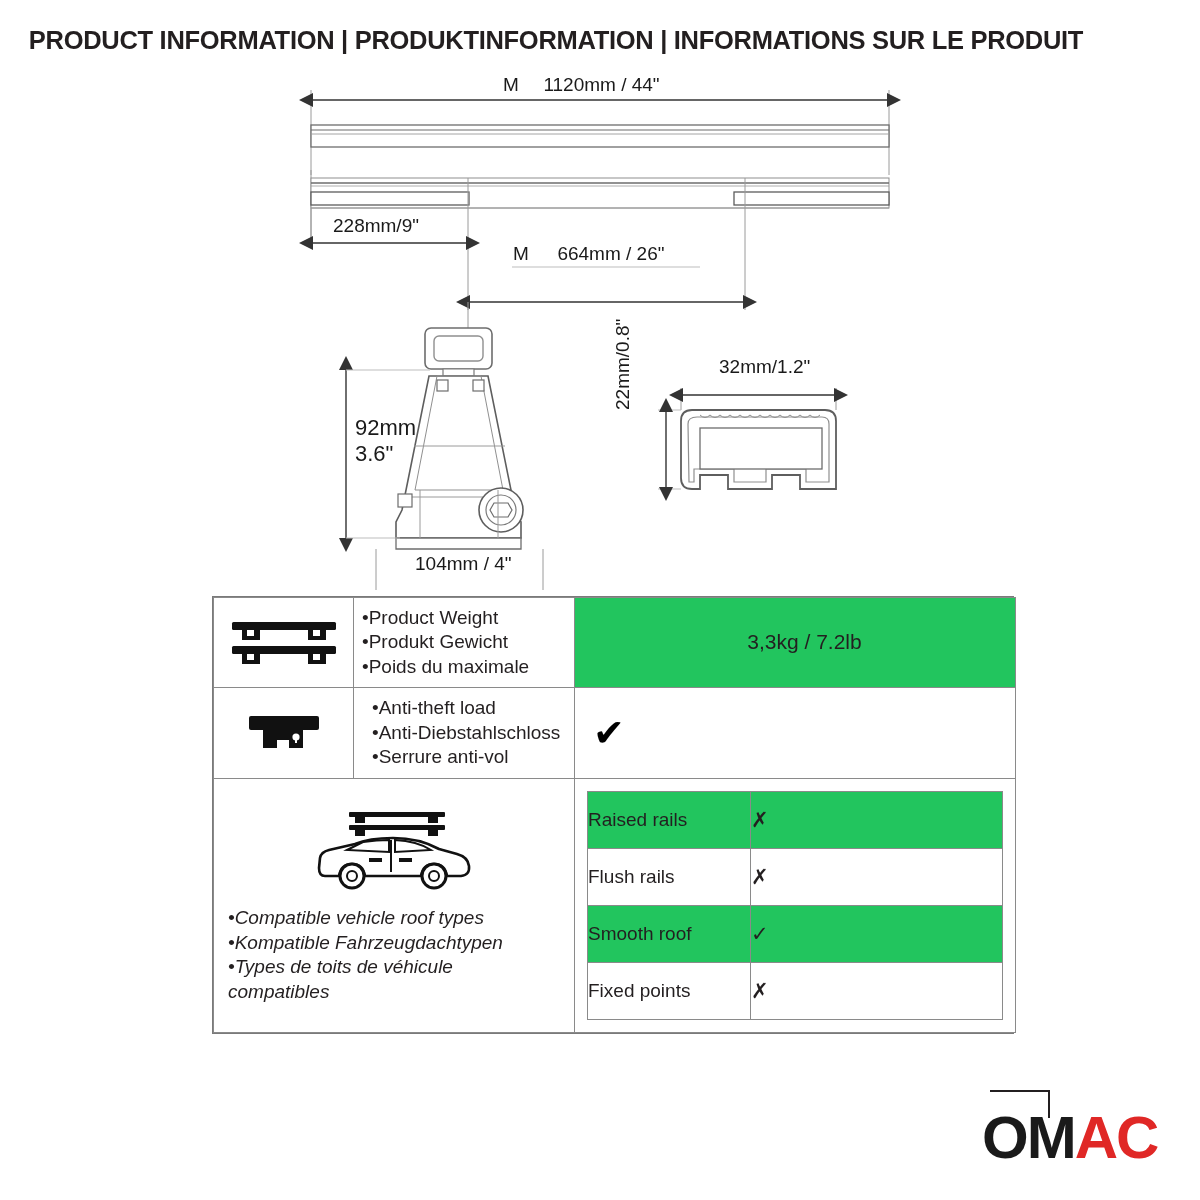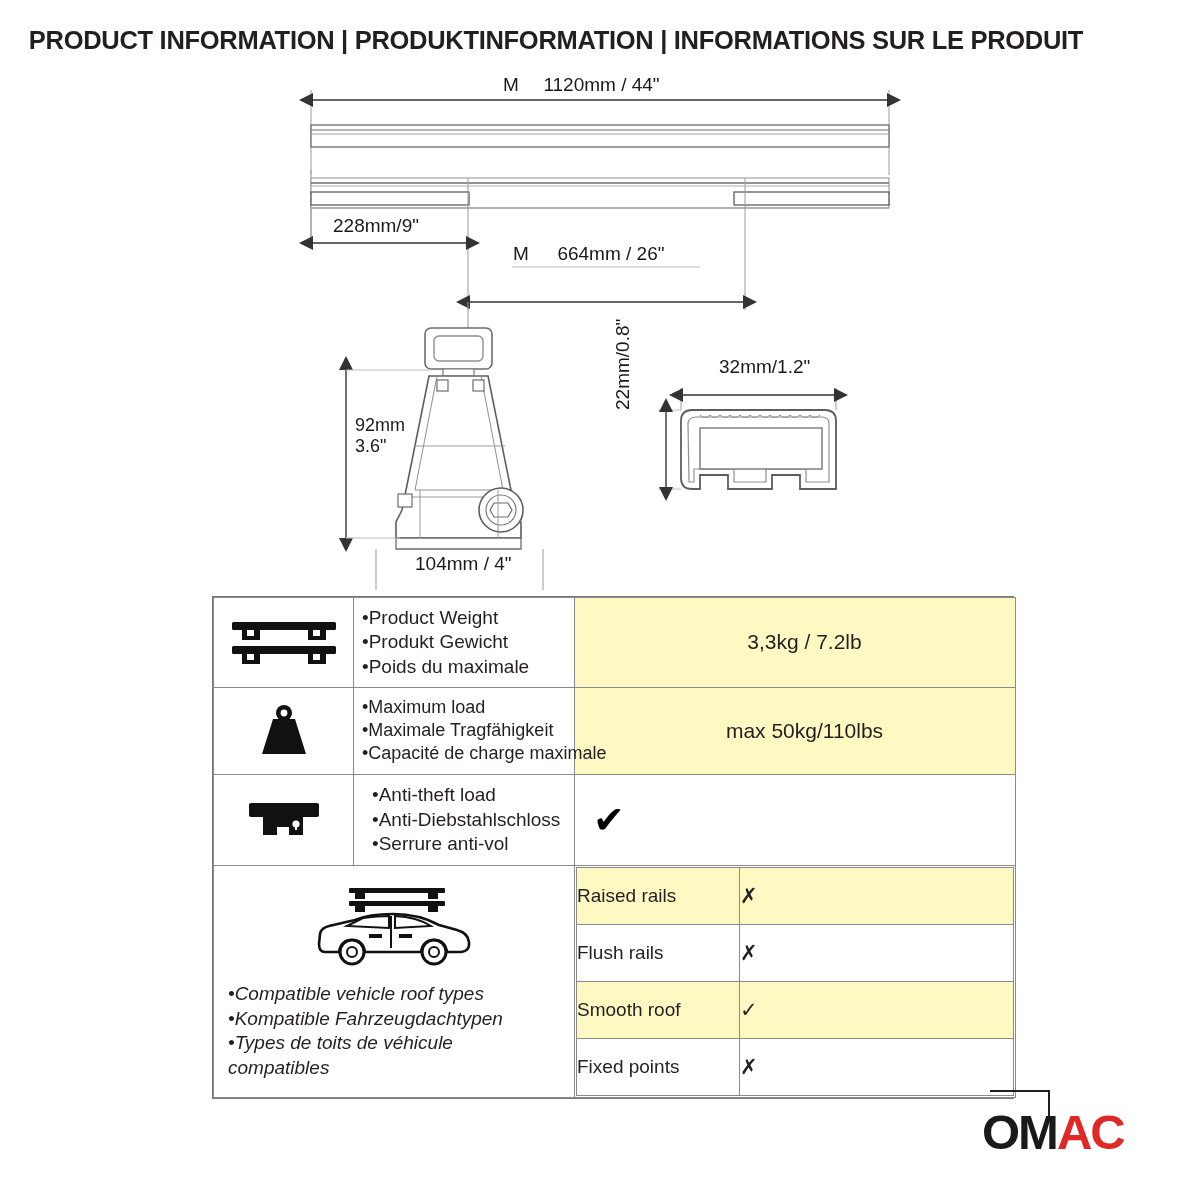--- a/index.html
+++ b/index.html
@@ -57,21 +57,21 @@
   }
   #spec-table td {
     border: 1px solid #8a8a8a;
     padding: 0;
     vertical-align: middle;
   }
   .col-icon   { width: 140px; }
   .col-label  { width: 221px; }
   .col-value  { width: 441px; }
 
-  .row-shaded { background: #fef9c3; }
+  .row-shaded { background: #22c55e; }
   .row-plain  { background: #ffffff; }
 
   .label-list {
     font-size: 19px;
     line-height: 1.28;
     color: #231f20;
     padding: 8px 4px 8px 8px;
     white-space: nowrap;
   }
   .label-list div { display: block; }
@@ -143,21 +143,21 @@
     top: 0;
     width: 58px;
     height: 26px;
     border-top: 2px solid #231f20;
     border-right: 2px solid #231f20;
   }
   #logo .wordmark {
     position: absolute;
     left: 0;
     top: 18px;
-    font-size: 49px;
+    font-size: 60px;
     font-weight: bold;
     letter-spacing: -2px;
     line-height: 1;
   }
   #logo .om { color: #1a1a1a; }
   #logo .ac { color: #e02826; }
 </style>
 </head>
 <body>
 
@@ -275,21 +275,21 @@
     </div>
 
     <div style="position:absolute;left:333px;top:145px;font-size:19px;white-space:nowrap;">228mm/9"</div>
 
     <div style="position:absolute;left:513px;top:173px;font-size:19px;white-space:nowrap;">
       <span>M</span>
       <span style="display:inline-block;width:18px;"></span>
       <span>664mm / 26"</span>
     </div>
 
-    <div style="position:absolute;left:355px;top:345px;font-size:18px;line-height:1.18;white-space:nowrap;">
+    <div style="position:absolute;left:355px;top:345px;font-size:22px;line-height:1.18;white-space:nowrap;">
       <div>92mm</div>
       <div>3.6"</div>
     </div>
 
     <div style="position:absolute;left:415px;top:483px;font-size:19px;white-space:nowrap;">104mm / 4"</div>
 
     <div style="position:absolute;left:719px;top:286px;font-size:19px;white-space:nowrap;">32mm/1.2"</div>
 
     <div style="position:absolute;left:612px;top:340px;font-size:19px;white-space:nowrap;
                 transform:rotate(-90deg);transform-origin:left top;">22mm/0.8"</div>
@@ -326,39 +326,20 @@
             <div>•Produkt Gewicht</div>
             <div>•Poids du maximale</div>
           </div>
         </td>
         <td>
           <div class="value-text">3,3kg / 7.2lb</div>
         </td>
       </tr>
 
 
-      <tr class="row-shaded">
-        <td class="icon-cell row-plain" style="height:86px;">
-          <svg width="70" height="58" viewBox="0 0 70 58">
-            <circle cx="35" cy="11" r="8" fill="#111"></circle>
-            <circle cx="35" cy="11" r="3.4" fill="#fff"></circle>
-            <path d="M24,17 L46,17 L57,52 L13,52 z" fill="#111"></path>
-          </svg>
-        </td>
-        <td class="row-plain">
-          <div class="label-list" style="font-size:18px;">
-            <div>•Maximum load</div>
-            <div>•Maximale Tragfähigkeit</div>
-            <div>•Capacité de charge maximale</div>
-          </div>
-        </td>
-        <td>
-          <div class="value-text">max 50kg/110lbs</div>
-        </td>
-      </tr>
 
       <tr class="row-plain">
         <td class="icon-cell" style="height:90px;">
           <svg width="86" height="46" viewBox="0 0 86 46">
             <rect x="8" y="6" width="70" height="14" rx="2" fill="#111"></rect>
             <path d="M22,20 L62,20 L62,38 L48,38 L48,30 L36,30 L36,38 L22,38 z" fill="#111"></path>
             <circle cx="55" cy="27" r="3.6" fill="#fff"></circle>
             <rect x="54" y="27" width="2" height="6" fill="#fff"></rect>
           </svg>
         </td>
@@ -402,21 +383,21 @@
               <circle cx="127" cy="70" r="5" fill="#fff" stroke="#111" stroke-width="2"></circle>
             </svg>
           </div>
           <div class="compat-labels">
             <div>•Compatible vehicle roof types</div>
             <div>•Kompatible Fahrzeugdachtypen</div>
             <div>•Types de toits de véhicule</div>
             <div>compatibles</div>
           </div>
         </td>
-        <td style="padding:1px;">
+        <td style="padding:12px;">
           <table class="roof-table">
             <tbody>
               <tr class="row-shaded">
                 <td class="rt-name">Raised rails</td>
                 <td class="rt-mark">✗</td>
               </tr>
               <tr class="row-plain">
                 <td class="rt-name">Flush rails</td>
                 <td class="rt-mark">✗</td>
               </tr>

